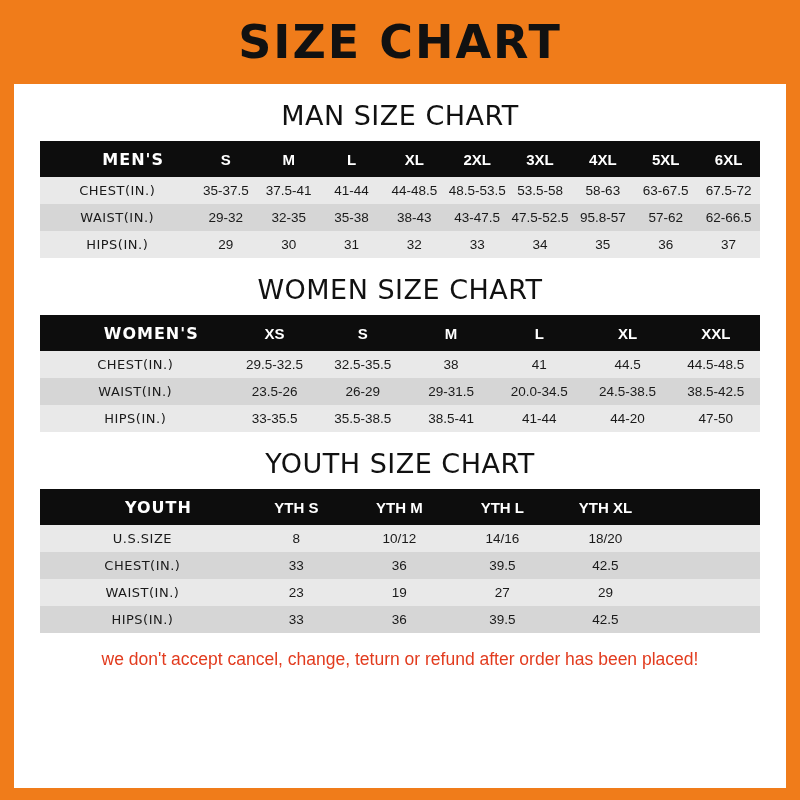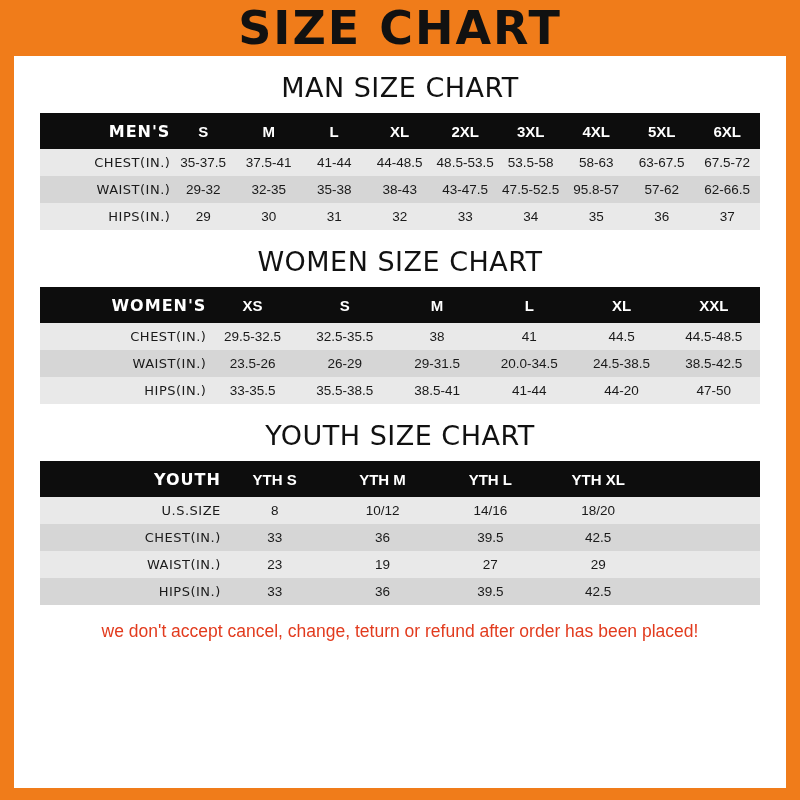--- a/index.html
+++ b/index.html
@@ -17,21 +17,21 @@
     position: relative;
     width: 800px;
     height: 800px;
     box-sizing: border-box;
     border-left: 14px solid #f07c1a;
     border-right: 14px solid #f07c1a;
     background: #ffffff;
   }
   .header-band {
     background: #f07c1a;
-    height: 56px;
+    height: 84px;
     display: flex;
     align-items: center;
     justify-content: center;
     margin-left: -14px;
     margin-right: -14px;
   }
   .header-title {
     font-family: "DejaVu Sans", sans-serif;
     font-weight: bold;
     font-size: 46px;
@@ -65,37 +65,37 @@
     font-family: "Liberation Sans", sans-serif;
   }
   table.size-table thead th {
     background: #0d0d0d;
     color: #ffffff;
     font-weight: bold;
     height: 36px;
     font-size: 15px;
   }
   table.size-table thead th.rowlabel {
-    text-align: right;
-    padding-left: 8px;
+    text-align: center;
+    padding-left: 32px;
     font-family: "DejaVu Sans", sans-serif;
     font-size: 16px;
     letter-spacing: 1px;
   }
   table.size-table tbody tr.alt-light td {
     background: #e9e9e9;
   }
   table.size-table tbody tr.alt-dark td {
     background: #d6d6d6;
   }
   table.size-table tbody td.rowlabel {
     font-family: "DejaVu Sans", sans-serif;
     font-size: 13px;
     letter-spacing: 0.5px;
-    text-align: right;
+    text-align: center;
   }
   .footer-note {
     margin-top: 14px;
     padding: 0 22px;
     color: #e23b1e;
     font-size: 17.5px;
     line-height: 1.45;
     text-align: center;
     font-family: "Liberation Sans", sans-serif;
   }

